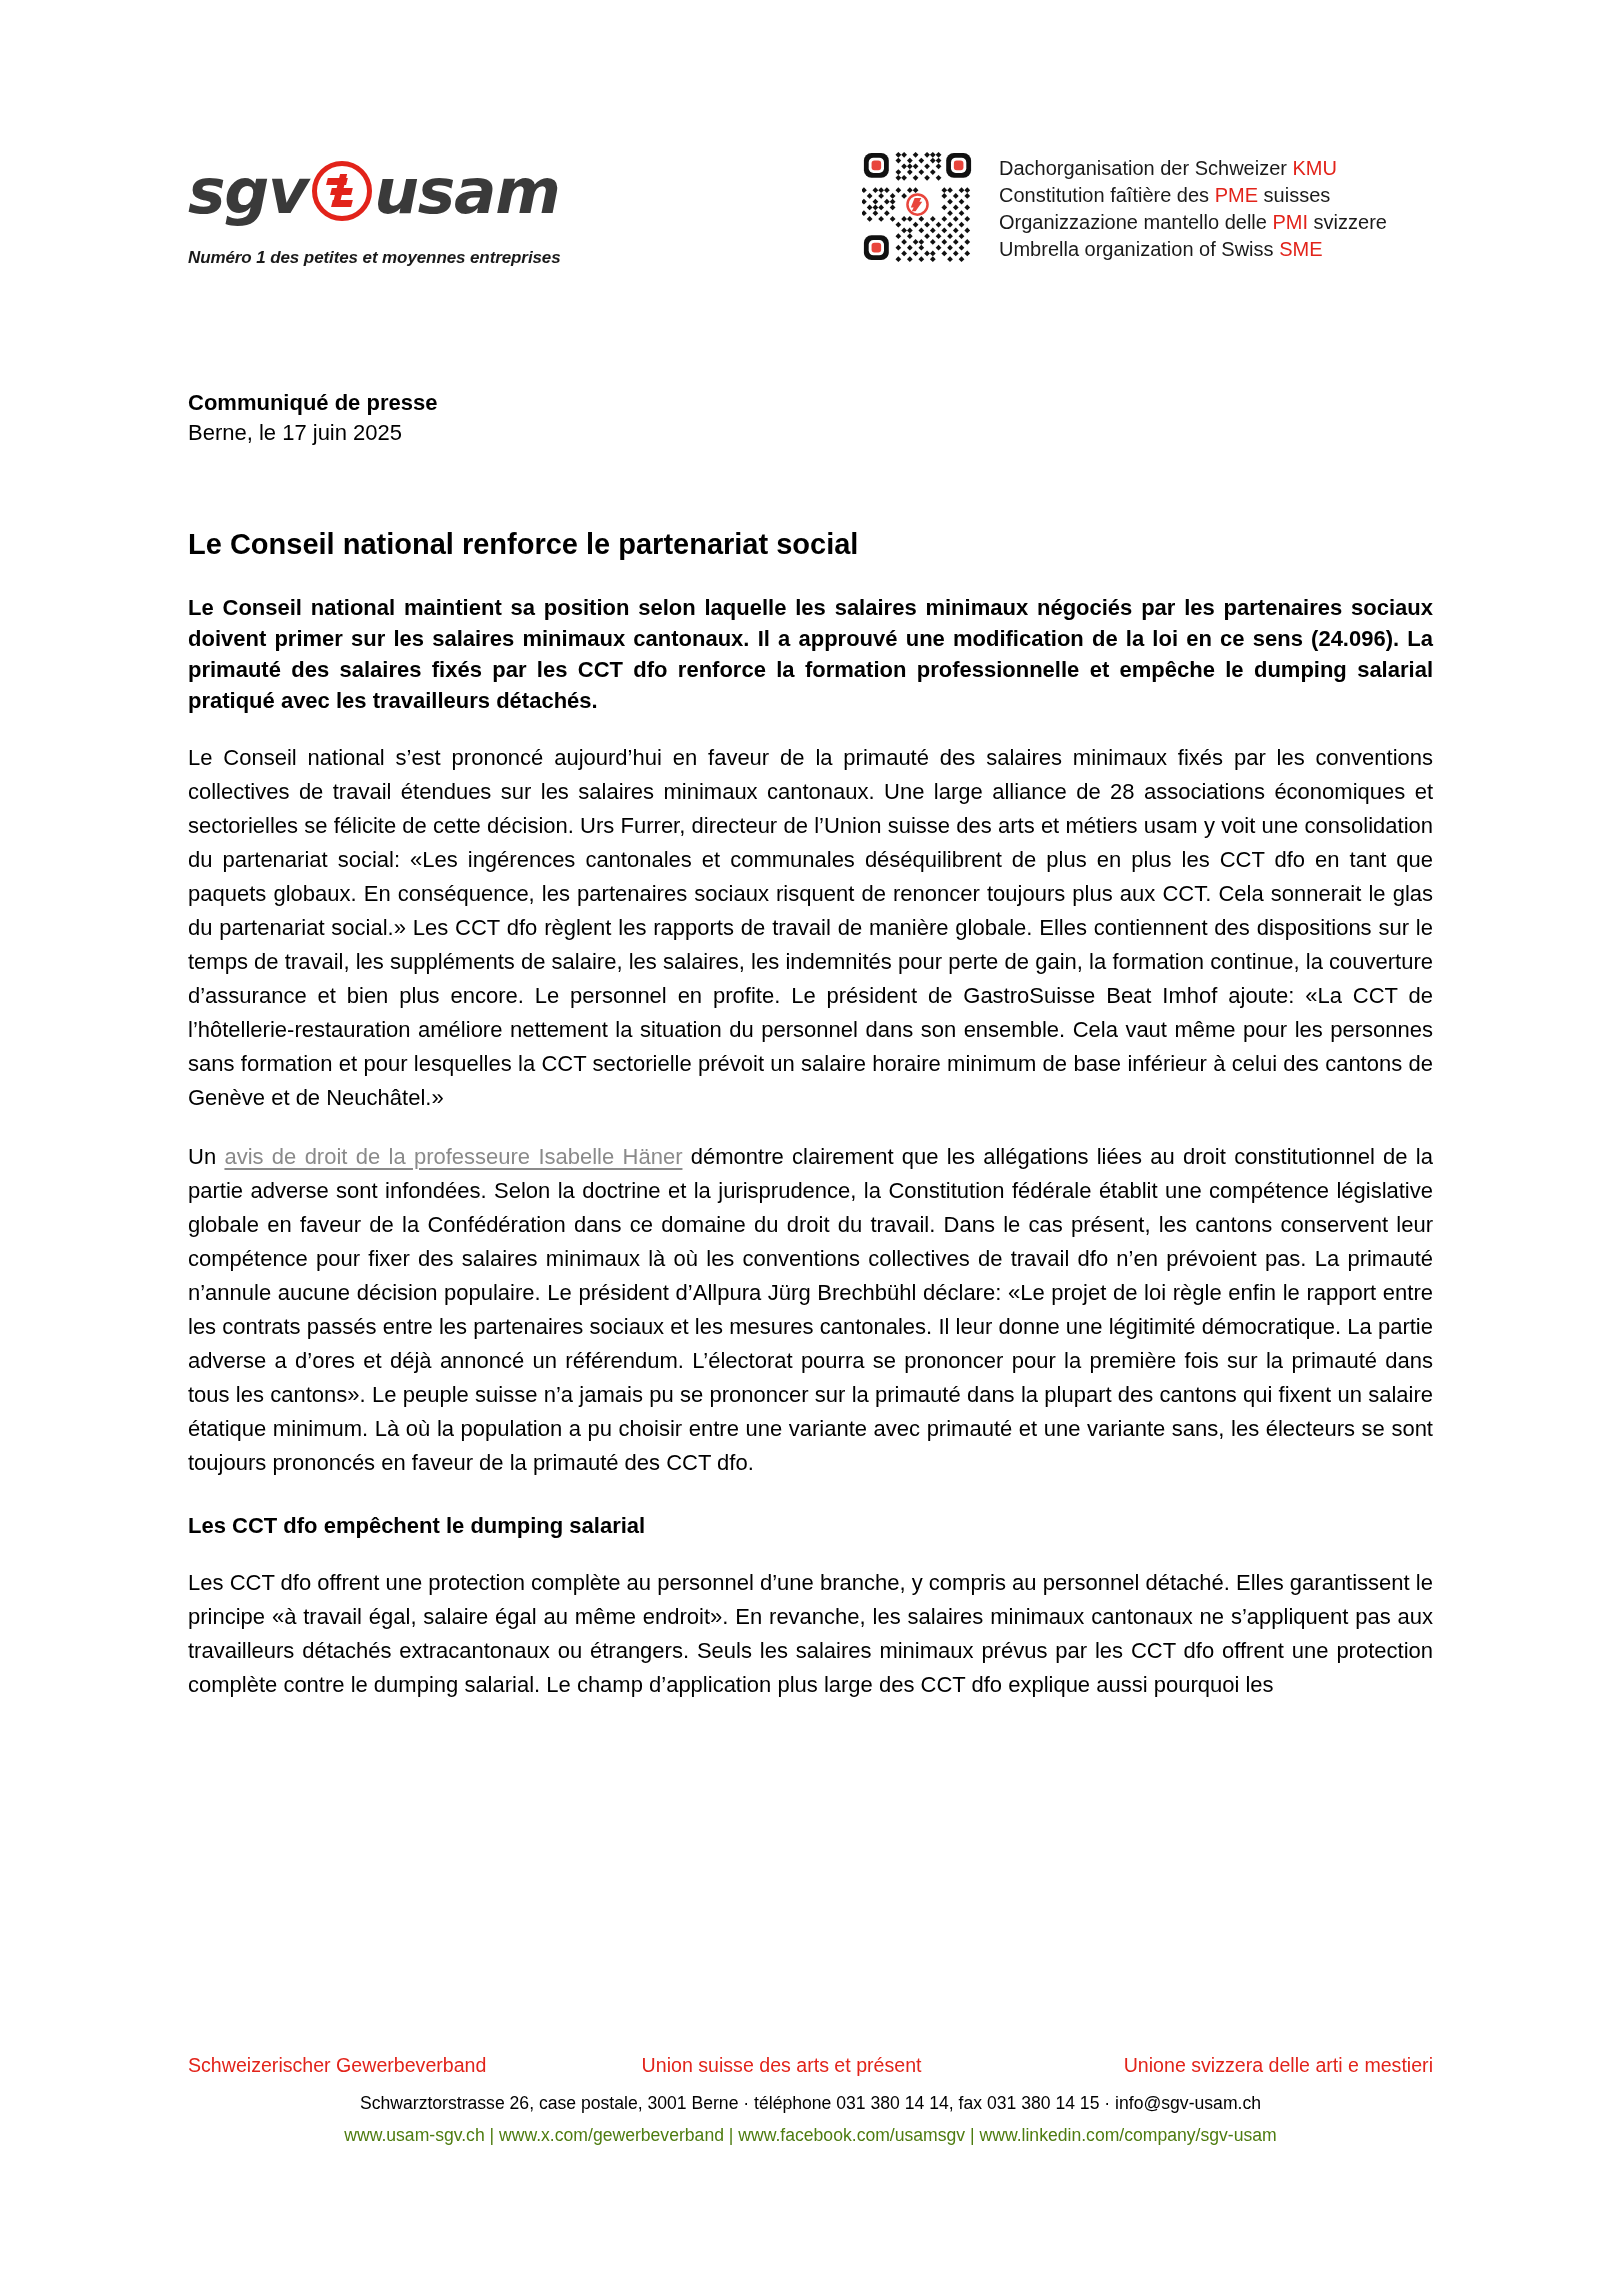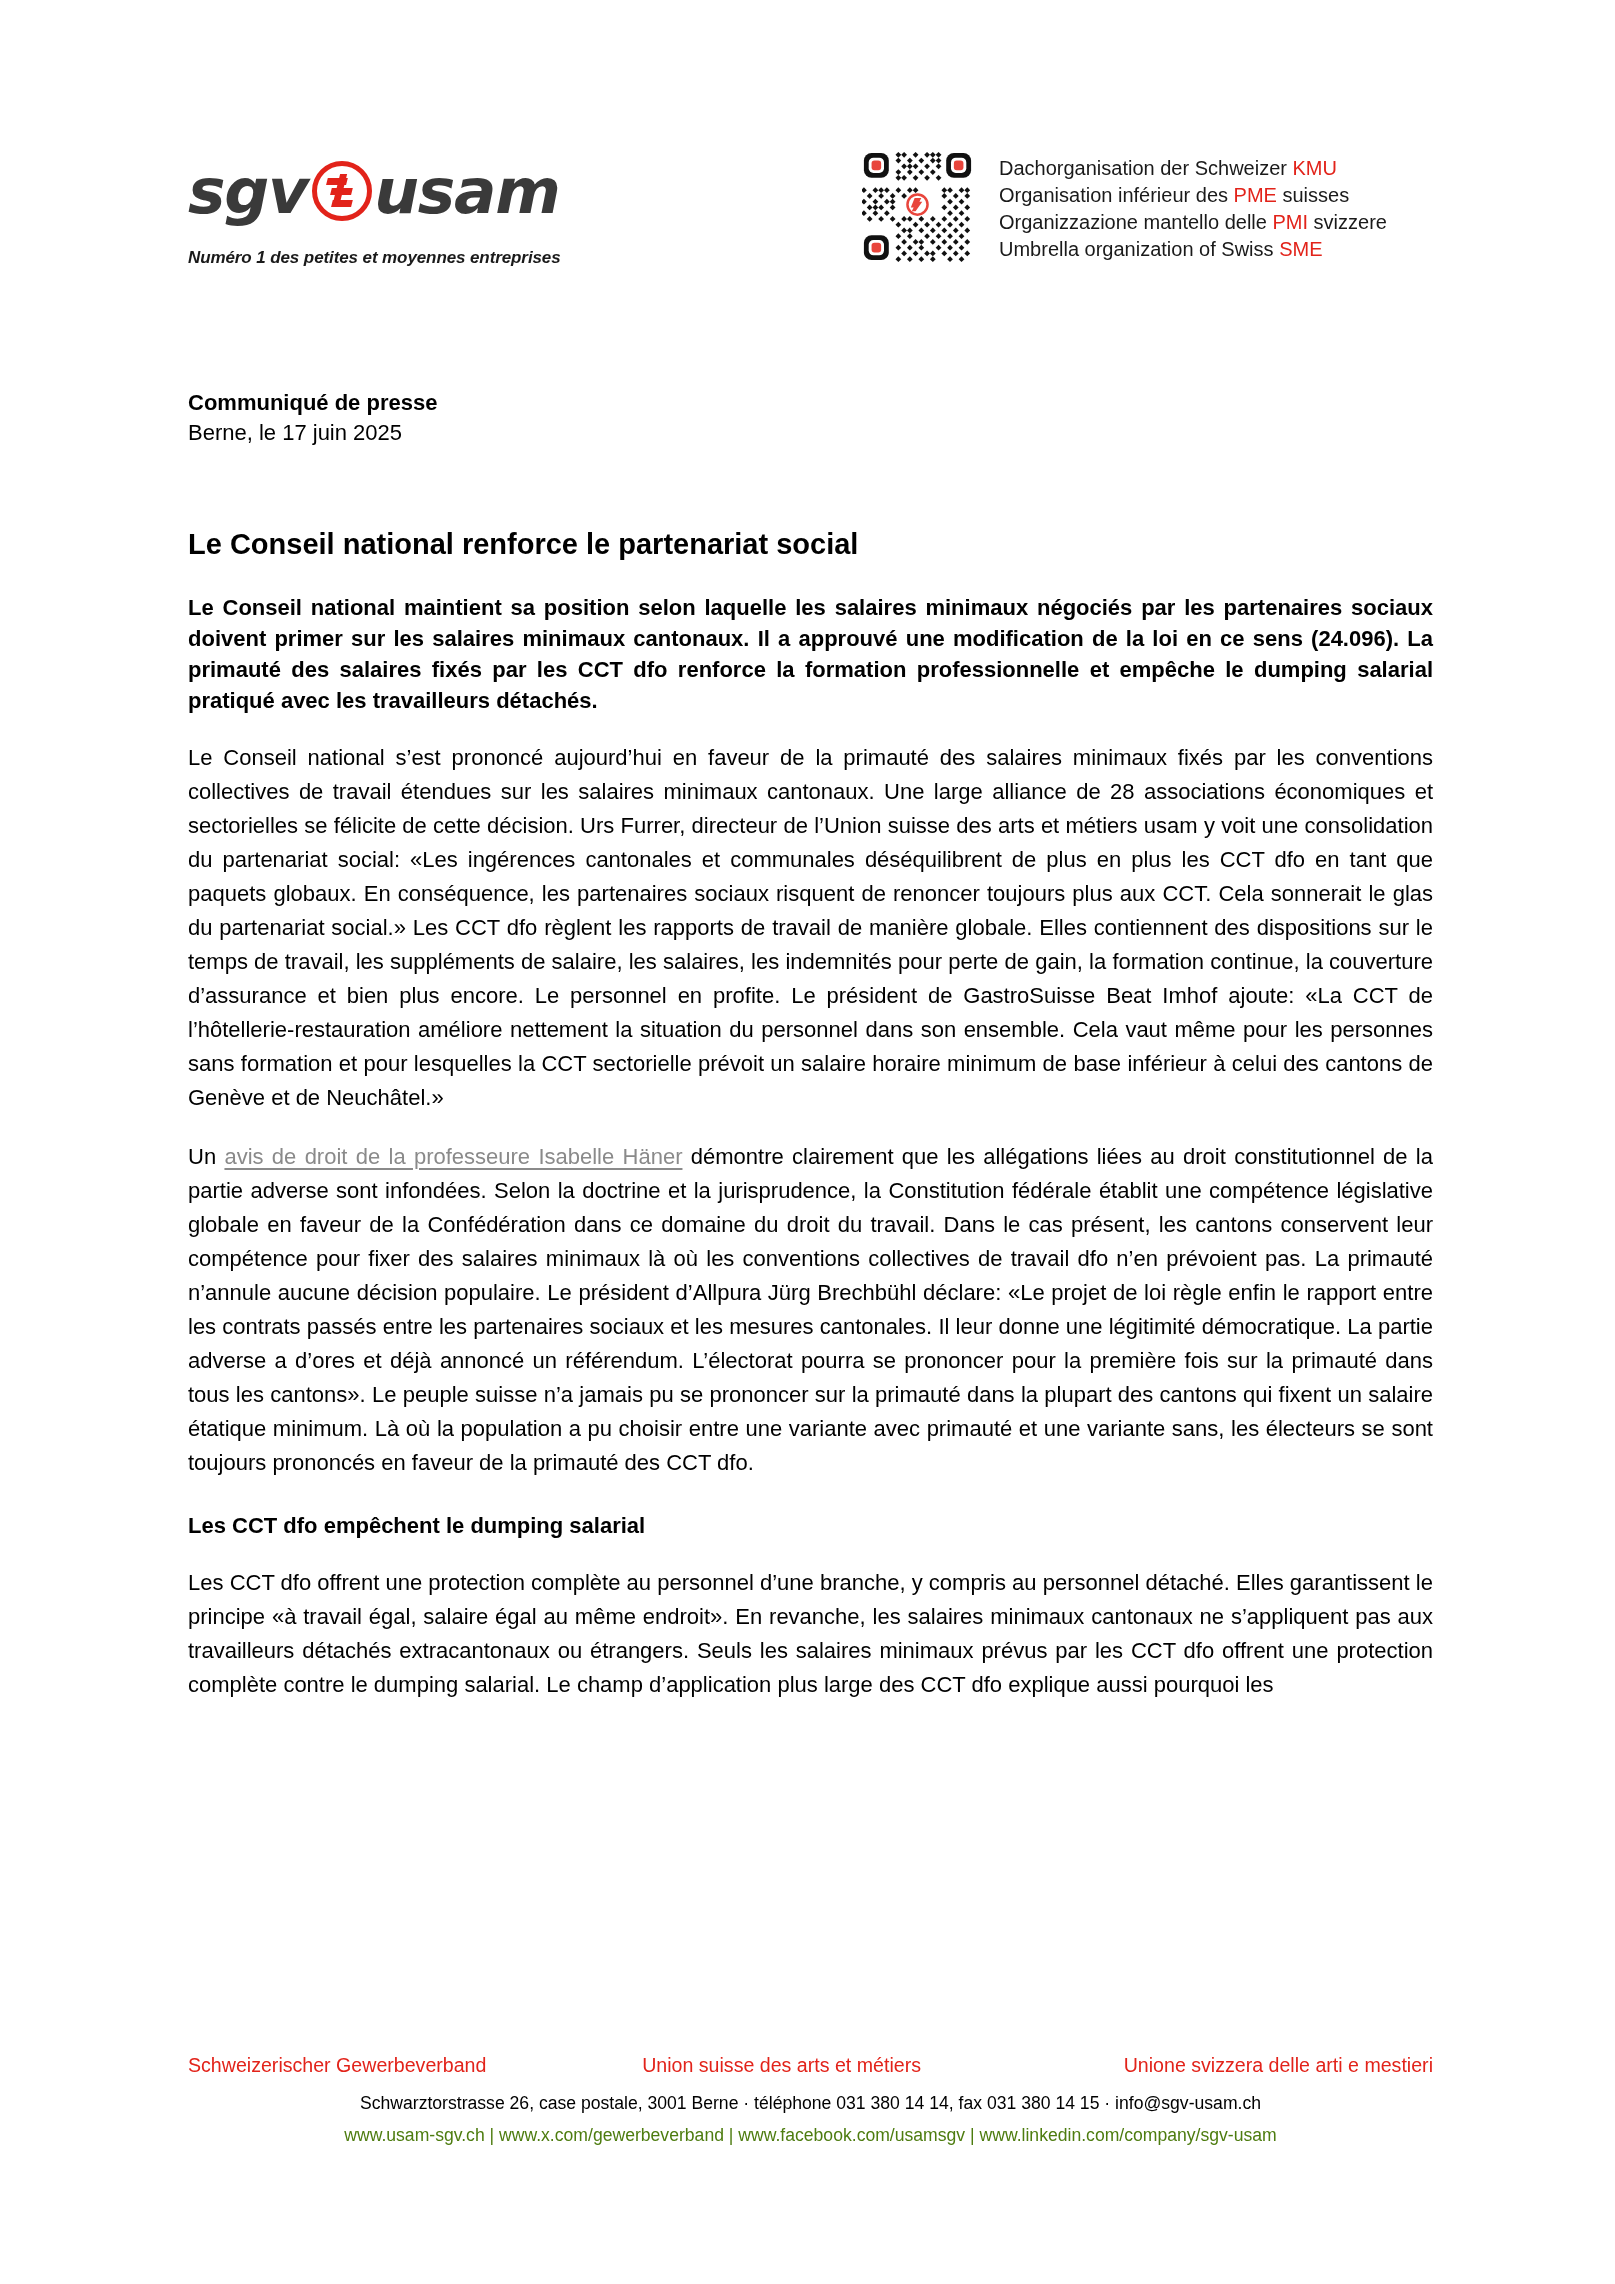--- a/index.html
+++ b/index.html
@@ -391,21 +391,21 @@
             <path d="M55 49 h7 l-2 4 h3 l-7 10 h-4 l2 -4 h-3 z" fill="#e8453c"></path>
           </g>
         </svg>
       </div>
 
       <div class="org-lines">
         <div class="org-line">
           <span>Dachorganisation der Schweizer </span><span class="hl">KMU</span><span></span>
         </div>
         <div class="org-line">
-          <span>Organisation inférieur des </span><span class="hl">PME</span><span> suisses</span>
+          <span>Constitution faîtière des </span><span class="hl">PME</span><span> suisses</span>
         </div>
         <div class="org-line">
           <span>Organizzazione mantello delle </span><span class="hl">PMI</span><span> svizzere</span>
         </div>
         <div class="org-line">
           <span>Umbrella organization of Swiss </span><span class="hl">SME</span><span></span>
         </div>
       </div>
     </div>
   </div>
@@ -425,21 +425,21 @@
     <p class="body-text"><span>Un </span><a class="doclink" href="#">avis de droit de la professeure Isabelle Häner</a><span> démontre clairement que les allégations liées au droit constitutionnel de la partie adverse sont infondées. Selon la doctrine et la jurisprudence, la Constitution fédérale établit une compétence législative globale en faveur de la Confédération dans ce domaine du droit du travail. Dans le cas présent, les cantons conservent leur compétence pour fixer des salaires minimaux là où les conventions collectives de travail dfo n’en prévoient pas. La primauté n’annule aucune décision populaire. Le président d’Allpura Jürg Brechbühl déclare: «Le projet de loi règle enfin le rapport entre les contrats passés entre les partenaires sociaux et les mesures cantonales. Il leur donne une légitimité démocratique. La partie adverse a d’ores et déjà annoncé un référendum. L’électorat pourra se prononcer pour la première fois sur la primauté dans tous les cantons». Le peuple suisse n’a jamais pu se prononcer sur la primauté dans la plupart des cantons qui fixent un salaire étatique minimum. Là où la population a pu choisir entre une variante avec primauté et une variante sans, les électeurs se sont toujours prononcés en faveur de la primauté des CCT dfo.</span></p>
 
     <h2 class="section-heading">Les CCT dfo empêchent le dumping salarial</h2>
 
     <p class="body-text">Les CCT dfo offrent une protection complète au personnel d’une branche, y compris au personnel détaché. Elles garantissent le principe «à travail égal, salaire égal au même endroit». En revanche, les salaires minimaux cantonaux ne s’appliquent pas aux travailleurs détachés extracantonaux ou étrangers. Seuls les salaires minimaux prévus par les CCT dfo offrent une protection complète contre le dumping salarial. Le champ d’application plus large des CCT dfo explique aussi pourquoi les</p>
   </div>
 
   <div class="footer">
     <div class="footer-orgs">
       <div class="fo-left">Schweizerischer Gewerbeverband</div>
-      <div class="fo-center">Union suisse des arts et métiers</div>
+      <div class="fo-center">Union suisse des arts et présent</div>
       <div class="fo-right">Unione svizzera delle arti e mestieri</div>
     </div>
     <div class="footer-address">Schwarztorstrasse 26, case postale, 3001 Berne  ·   téléphone 031 380 14 14, fax 031 380 14 15  ·   info@sgv-usam.ch</div>
     <div class="footer-links">www.usam-sgv.ch | www.x.com/gewerbeverband | www.facebook.com/usamsgv | www.linkedin.com/company/sgv-usam</div>
   </div>
 
 </div>
 
 
 </body></html>

